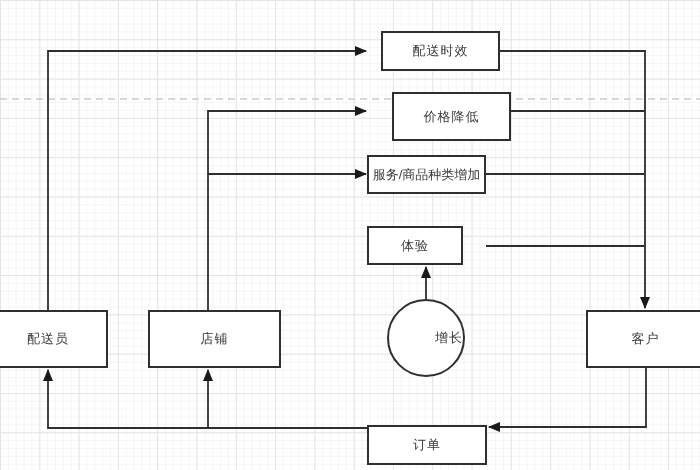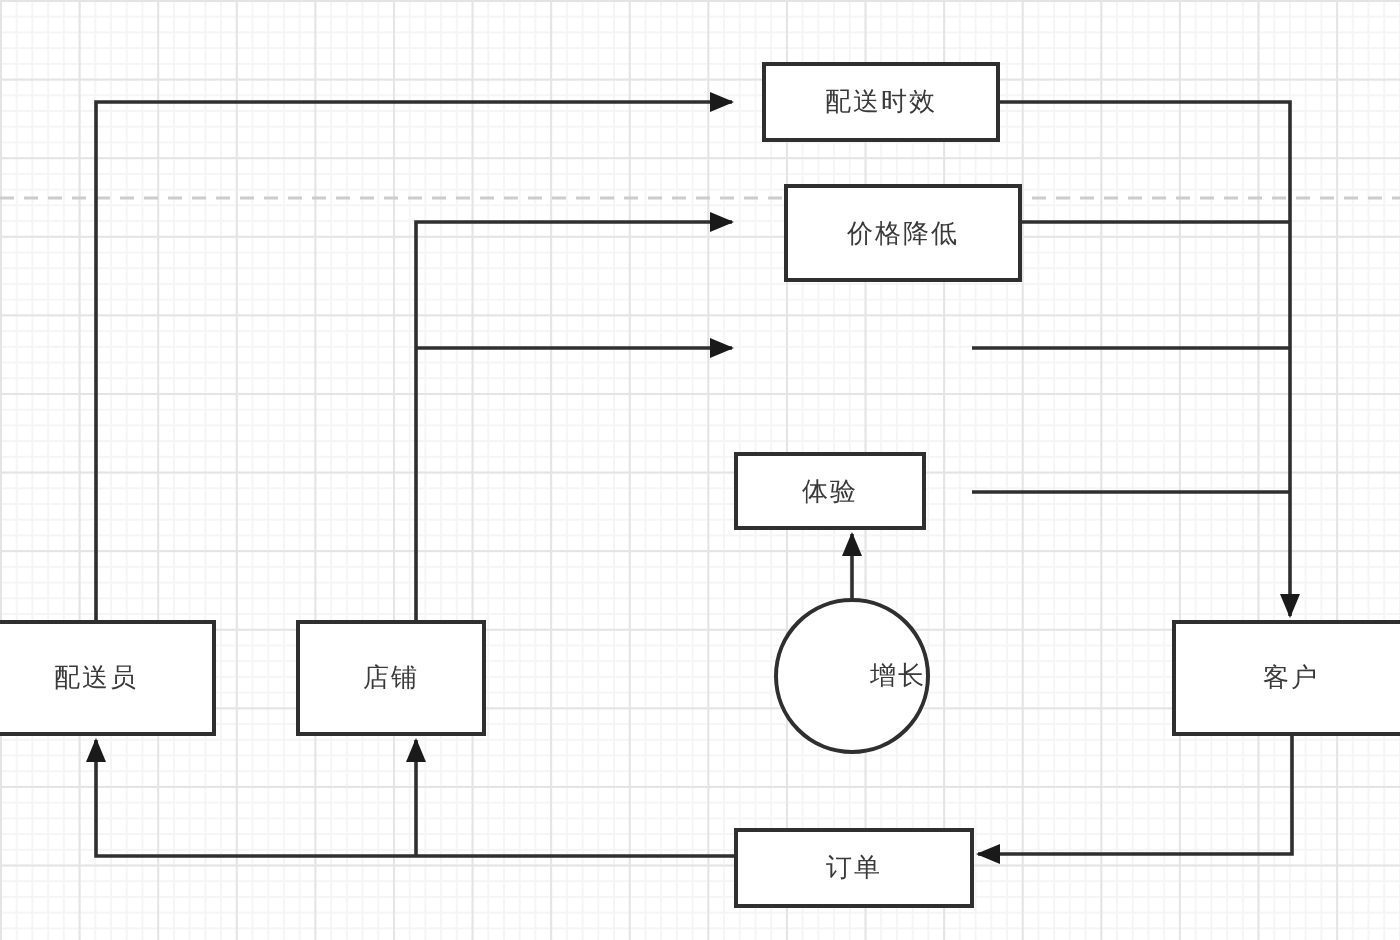--- a/index.html
+++ b/index.html
@@ -31,23 +31,23 @@
     font-size: 13px; color: #3a3a3a; letter-spacing: 1px;
     white-space: nowrap;
   }
   .node.circle { border-radius: 50%; }
 
   .n-delivery-time   { left: 381px; top:  31px; width: 119px; height: 40px; }
   .n-price-drop      { left: 367px; top:  92px; width: 119px; height: 49px; margin-left: 25px; }
   .n-service-variety { left: 367px; top: 155px; width: 119px; height: 39px; letter-spacing: 0; }
   .n-experience      { left: 367px; top: 226px; width: 96px; height: 39px; }
   .n-courier         { left: -12px; top: 310px; width: 120px; height: 58px; }
-  .n-shop            { left: 148px; top: 310px; width: 95px; height: 58px; }
+  .n-shop            { left: 148px; top: 310px; width: 133px; height: 58px; }
   .n-customer        { left: 586px; top: 310px; width: 119px; height: 58px; }
-  .n-order           { left: 367px; top: 414px; width: 120px; height: 40px; }
+  .n-order           { left: 367px; top: 425px; width: 120px; height: 40px; }
   .n-growth          { left: 387px; top: 299px; width:  78px; height: 78px; justify-content: flex-end; }
 </style>
 </head>
 <body>
 
 <div class="canvas">
 
   <svg class="wires" viewBox="0 0 700 470">
     <defs>
       <marker id="arrow" markerWidth="12" markerHeight="10" refX="11" refY="5" orient="auto" markerUnits="userSpaceOnUse">
@@ -71,20 +71,23 @@
     <path class="solid" d="M 367 428 L 48 428 L 48 370" marker-end="url(#arrow)"></path>
     <path class="solid" d="M 208 428 L 208 370" marker-end="url(#arrow)"></path>
   </svg>
 
   <div class="node n-delivery-time">
     <span>配送时效</span>
   </div>
   <div class="node n-price-drop">
     <span>价格降低</span>
   </div>
+  <div class="node n-service-variety">
+    <span>服务/商品种类增加</span>
+  </div>
   <div class="node n-experience">
     <span>体验</span>
   </div>
 
   <div class="node n-courier">
     <span>配送员</span>
   </div>
   <div class="node n-shop">
     <span>店铺</span>
   </div>

